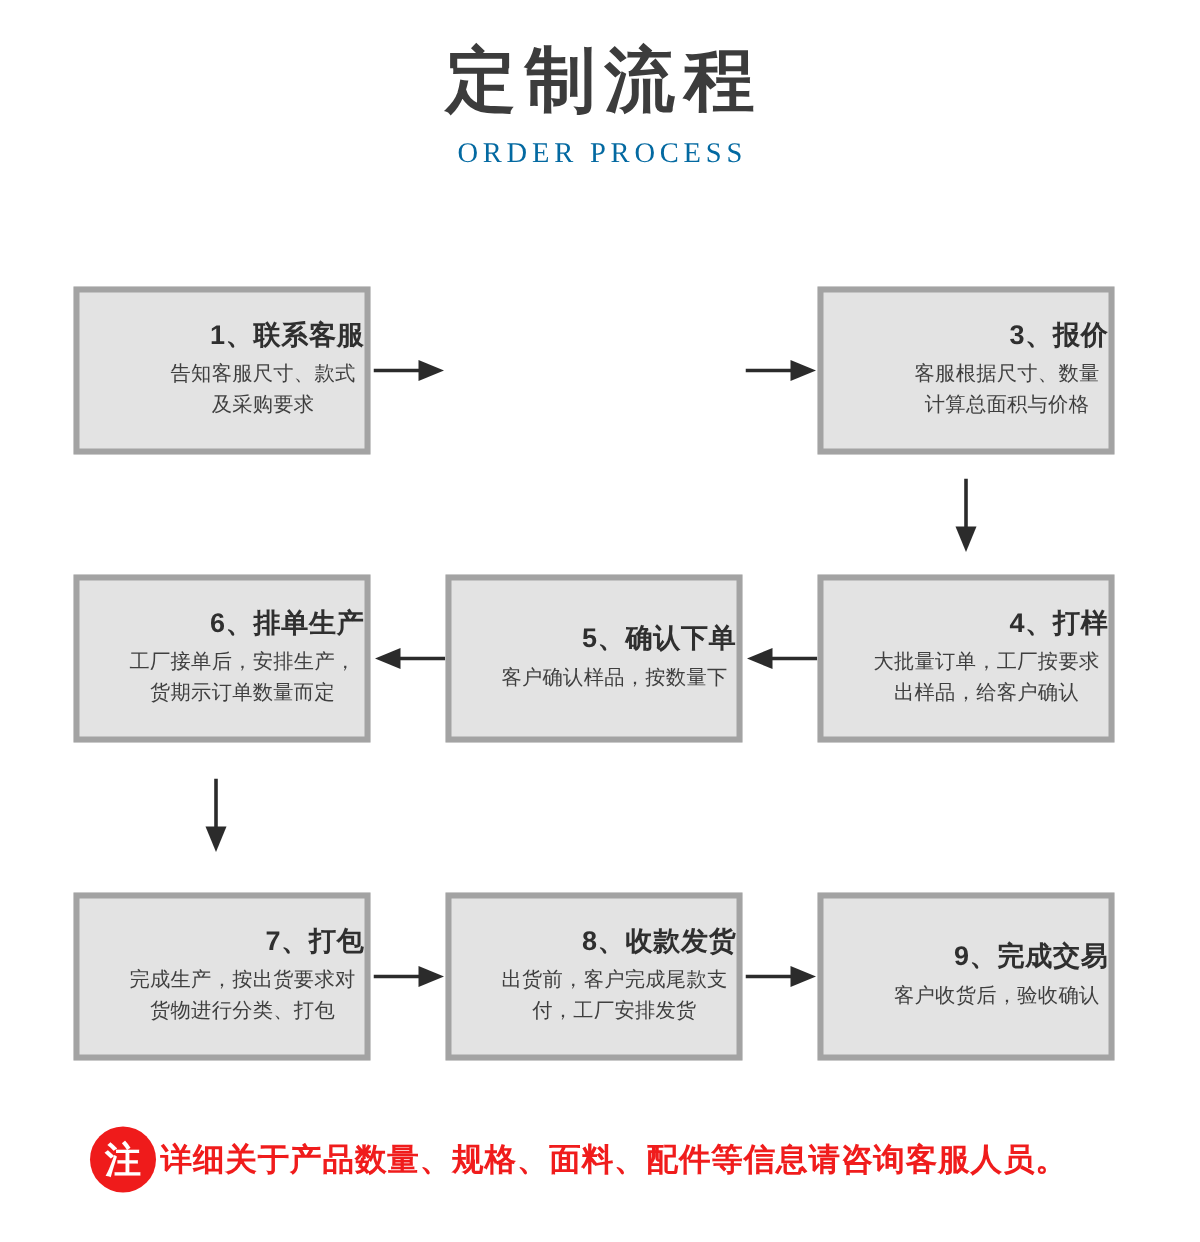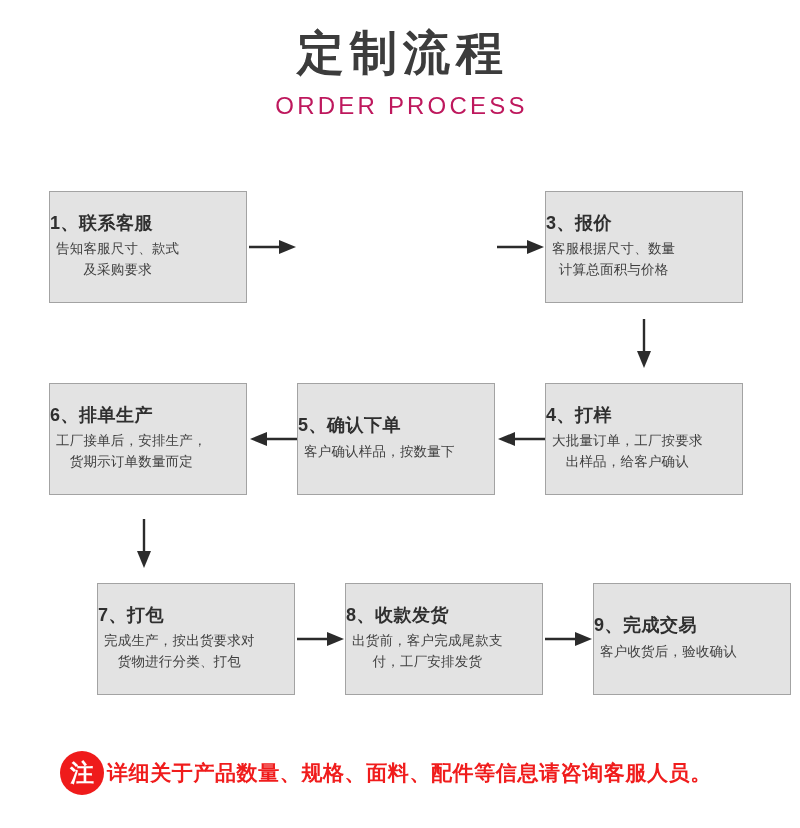--- a/index.html
+++ b/index.html
@@ -31,57 +31,59 @@
   .title-cn {
     font-size: 47px;
     font-weight: bold;
     letter-spacing: 6px;
     color: #3c3c3c;
     line-height: 1.25;
     text-indent: 6px;
   }
   .title-en {
     margin-top: 9px;
-    font-size: 24px;
+    font-size: 19px;
     letter-spacing: 3.2px;
-    color: #be185d;
+    color: #0369a1;
     text-indent: 3px;
+    font-family: Liberation Serif, serif;
   }
 
   
   .flow {
     position: absolute;
     top: 191px;
     left: 49px;
     width: 696px;
     height: 506px;
   }
   .row {
     position: absolute;
     left: 0;
     width: 696px;
     height: 114px;
   }
   .row-1 { top: 0px; }
   .row-2 { top: 192px; }
-  .row-3 { top: 392px; margin-left: 48px; }
+  .row-3 { top: 404px; }
 
   .box {
     position: absolute;
     top: 0;
     width: 198px;
     height: 112px;
     background: #e3e3e3;
-    border: 1px solid #a3a3a3;
+    border: 4px solid #a3a3a3;
     box-sizing: border-box;
     display: flex;
     flex-direction: column;
-    align-items: flex-start;
+    align-items: flex-end;
     justify-content: center;
     text-align: center;
+    padding-left: 20px;
   }
   .col-a { left: 0px; }
   .col-b { left: 248px; }
   .col-c { left: 496px; }
 
   .box-title {
     font-size: 18px;
     font-weight: bold;
     color: #2f2f2f;
     letter-spacing: 0.5px;

